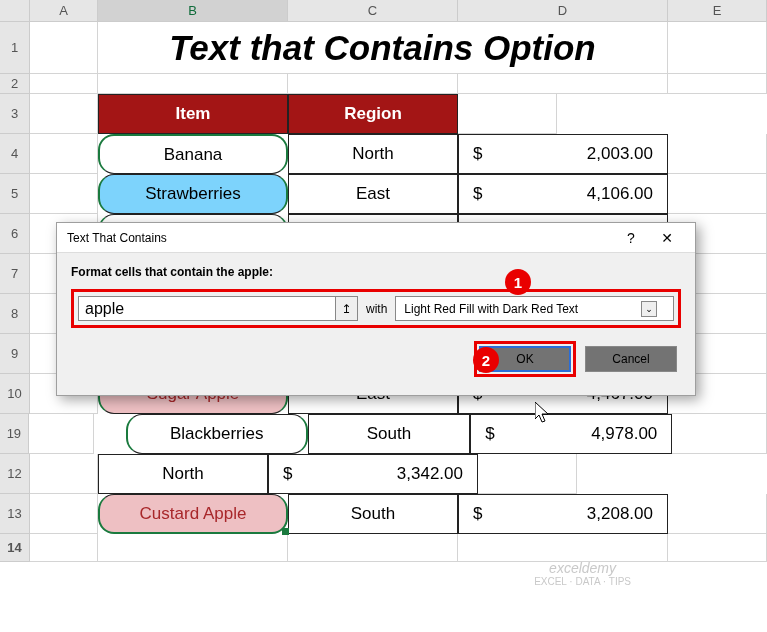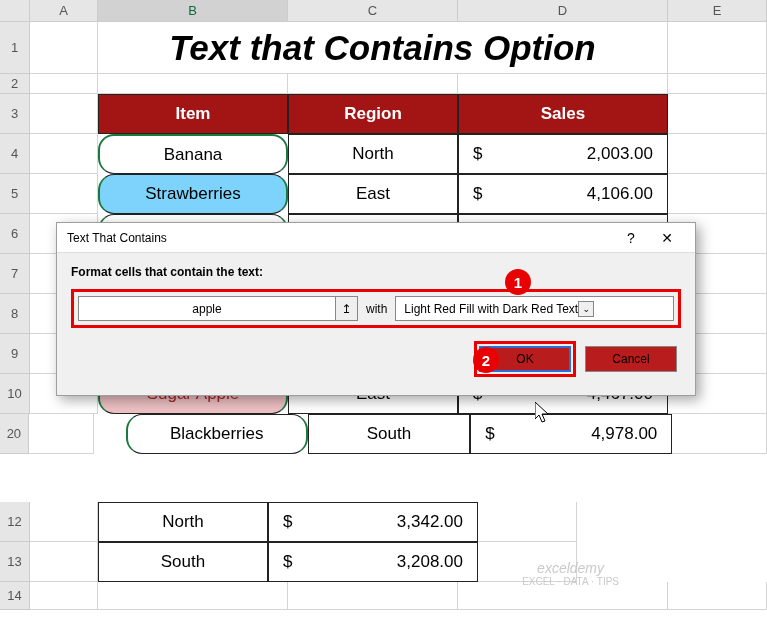--- a/index.html
+++ b/index.html
@@ -17,21 +17,21 @@
 
 .wA { width: 68px; }
 .wB { width: 190px; }
 .wC { width: 170px; text-align: center; }
 .wD { width: 210px; }
 .wE { width: 99px; }
 
 .r1 { height: 52px; }
 .r2 { height: 20px; }
 .rN { height: 40px; }
-.r14 { height: 28px; }
+.r14 { height: 28px; font-weight: bold; }
 
 .title { font-style: italic; font-weight: bold; font-size: 35px; width: 100%; text-align: center; }
 .title-row .cell { border-right: 1px solid #d4d4d4; }
 
 .thdr { background: #a31515; color: #fff; font-weight: bold; font-size: 18px; justify-content: center; border: 1px solid #222 !important; }
 .tcell { border: 1px solid #222 !important; font-size: 17px; }
 .tcell.center { justify-content: center; }
 .tcell.sales { padding: 0 14px; display: flex; justify-content: space-between; }
 .tcell.apple { background: #eec0c3; color: #a8272a; }
 .tcell.selgrey { background: #7dd3fc; }
@@ -43,33 +43,33 @@
 .fill-handle { position: absolute; width: 7px; height: 7px; background:#1a7a3e; bottom:-3px; right:-3px; }
 
 .dialog { position: absolute; left: 56px; top: 222px; width: 640px; height: 174px; background: #f0f0f0; border: 1px solid #9e9e9e; box-shadow: 4px 4px 12px rgba(0,0,0,0.35); font-size: 12px; }
 .dlg-title { height: 30px; display: flex; align-items: center; padding: 12px 10px; font-size: 12px; background: #fff; border-bottom: 1px solid #ddd; }
 .dlg-title .spacer { flex: 1; }
 .dlg-help, .dlg-close { width: 36px; text-align: center; font-size: 14px; cursor: pointer; }
 .dlg-body { padding: 12px 14px; }
 .dlg-label { font-weight: bold; font-size: 12px; margin-bottom: 10px; }
 .dlg-input-row { display: flex; align-items: center; gap: 8px; border: 3px solid #e90000; padding: 4px; }
 .dlg-text { flex: 0 0 280px; display:flex; background:#fff; border:1px solid #888; height:25px; }
-.dlg-text input { border:none; outline:none; flex:1; padding:0 6px; font-size:12px;text-align:center; }
+.dlg-text input { border:none; outline:none; flex:1; padding:0 6px; font-size:16px; }
 .dlg-text .range-btn { width:22px; border-left:1px solid #888; display:flex; align-items:center; justify-content:center; font-size:12px; background:#efefef; cursor:pointer; }
 .dlg-with { font-size:12px; }
-.dlg-select { flex:1; display:flex; background:#fff; border:1px solid #888; height:25px; align-items:center; padding:0 16px 0 8px; font-size:12px; justify-content:flex-start; }
+.dlg-select { flex:1; display:flex; background:#fff; border:1px solid #888; height:25px; align-items:center; padding:0 16px 0 8px; font-size:12px; justify-content:space-between; }
 .dlg-select .dd { width:16px; height:16px; border:1px solid #888; display:flex; align-items:center; justify-content:center; font-size:9px; background:#efefef; }
 .dlg-buttons { display:flex; justify-content:flex-end; gap:14px; margin-top:18px; padding-right:4px; }
-.dlg-btn { width:92px; height:26px; border:1px solid #888; background:#b91c1c; font-size:12px; cursor:pointer; }
+.dlg-btn { width:92px; height:26px; border:1px solid #888; background:#737373; font-size:12px; cursor:pointer; }
 .dlg-btn.ok { border:2px solid #2a6dd8; outline: 3px solid #e90000; outline-offset: 2px; }
 .circ { position:absolute; width:26px; height:26px; border-radius:50%; background:#e90000; color:#fff; font-weight:bold; display:flex; align-items:center; justify-content:center; font-size:15px; }
 .c1 { left:448px; top:46px; }
 .c2 { left:416px; top:124px; }
 
-.watermark { position:absolute; right:148px; top:560px; color:#c9c9c9; font-size:10px; text-align:center; }
+.watermark { position:absolute; right:136px; top:560px; color:#c9c9c9; font-size:10px; text-align:center; }
 .watermark .wm1 { font-size:14px; font-style:italic; }
 .cursor-arrow { position:absolute; left:535px; top:402px; width:0; height:0; }
 .cursor-arrow svg { position:absolute; }
 </style>
 </head>
 <body>
 
 <div class="col-headers">
   <div class="rowhdr-spacer"></div>
   <div class="ch wA">A</div>
@@ -95,21 +95,20 @@
   <div class="cell wC r2"></div>
   <div class="cell wD r2"></div>
   <div class="cell wE r2"></div>
 </div>
 
 <div class="row">
   <div class="rowhdr rN">3</div>
   <div class="cell wA rN"></div>
   <div class="cell tcell thdr wB rN">Item</div>
   <div class="cell tcell thdr wC rN">Region</div>
-  <div class="cell tcell thdr wD rN">Sales</div>
   <div class="cell wE rN"></div>
 </div>
 
 <div id="data-rows">
     <div class="row" style="position: relative;">
       <div class="rowhdr rN">4</div>
       <div class="cell wA rN"></div>
       <div class="cell tcell center wB rN sel-border-top sel-border-left sel-border-right" style="position: relative;">Banana</div>
       <div class="cell tcell center wC rN">North</div>
       <div class="cell tcell sales wD rN">
@@ -166,43 +165,44 @@
       <div class="cell wA rN"></div>
       <div class="cell tcell center wB rN apple sel-border-left sel-border-right" style="position: relative;">Sugar Apple</div>
       <div class="cell tcell center wC rN">East</div>
       <div class="cell tcell sales wD rN">
         <span>$</span>
         <span>4,467.00</span>
       </div>
       <div class="cell wE rN"></div>
     </div>
     <div class="row" style="position: relative;">
-      <div class="rowhdr rN">20</div>
+      <div class="rowhdr rN">19</div>
       <div class="cell wA rN"></div>
       <div class="cell tcell center wB rN sel-border-left sel-border-right" style="position: relative; margin-left: 32px;">Blackberries</div>
       <div class="cell tcell center wC rN">South</div>
       <div class="cell tcell sales wD rN">
         <span>$</span>
         <span>4,978.00</span>
       </div>
       <div class="cell wE rN"></div>
     </div>
-    <div class="row" style="position: relative; margin-top: 48px;">
+    <div class="row" style="position: relative;">
       <div class="rowhdr rN">12</div>
       <div class="cell wA rN"></div>
       <div class="cell tcell center wC rN">North</div>
       <div class="cell tcell sales wD rN">
         <span>$</span>
         <span>3,342.00</span>
       </div>
       <div class="cell wE rN"></div>
     </div>
     <div class="row" style="position: relative;">
       <div class="rowhdr rN">13</div>
       <div class="cell wA rN"></div>
+      <div class="cell tcell center wB rN apple sel-border-bot sel-border-left sel-border-right" style="position: relative;">Custard Apple<div class="fill-handle"></div></div>
       <div class="cell tcell center wC rN">South</div>
       <div class="cell tcell sales wD rN">
         <span>$</span>
         <span>3,208.00</span>
       </div>
       <div class="cell wE rN"></div>
     </div>
   </div>
 
 <div class="row">
@@ -215,21 +215,21 @@
 </div>
 
 <div class="dialog">
   <div class="dlg-title">
     <span>Text That Contains</span>
     <span class="spacer"></span>
     <span class="dlg-help">?</span>
     <span class="dlg-close">✕</span>
   </div>
   <div class="dlg-body">
-    <div class="dlg-label">Format cells that contain the text:</div>
+    <div class="dlg-label">Format cells that contain the apple:</div>
     <div class="dlg-input-row">
       <div class="dlg-text">
         <input value="apple" style="">
         <div class="range-btn">
           <span>↥</span>
         </div>
       </div>
       <span class="dlg-with">with</span>
       <div class="dlg-select">
         <span>Light Red Fill with Dark Red Text</span>

